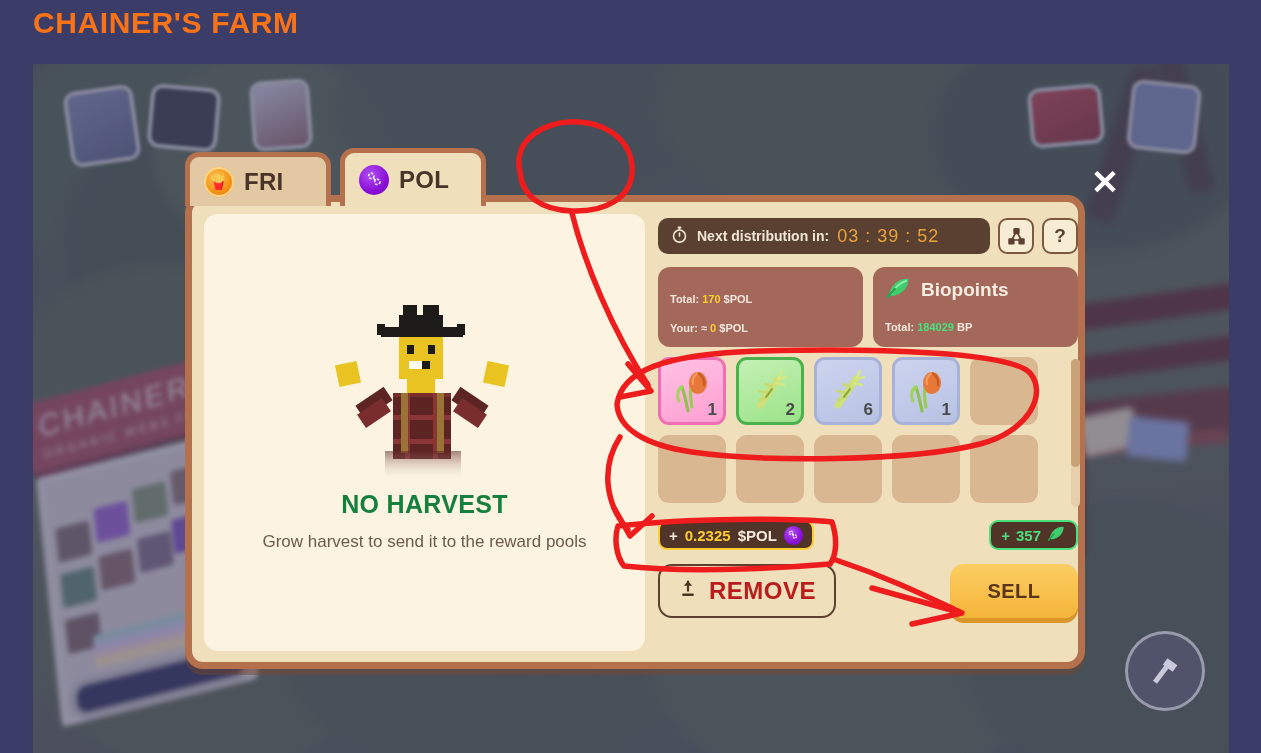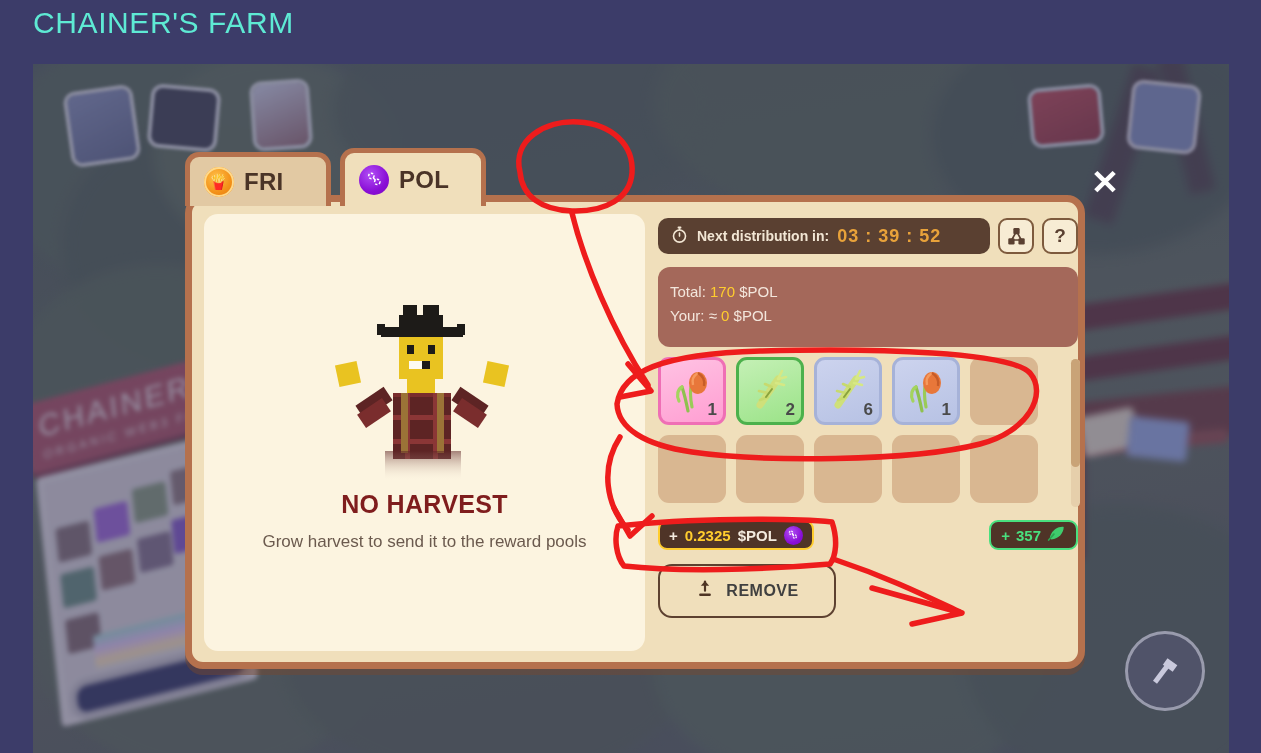--- a/index.html
+++ b/index.html
@@ -15,23 +15,23 @@
   #page {
     position: relative;
     width: 1261px; height: 753px;
     background: #3c3c69;
   }
 
   #page-title {
     position: absolute;
     left: 33px; top: 6px;
     font-size: 30px;
-    font-weight: normal;
+    font-weight: bold;
     letter-spacing: 0.6px;
-    color: #5eead4;
+    color: #f97316;
     font-family: "Liberation Sans", sans-serif;
   }
 
   
   #scene {
     position: absolute;
     left: 33px; top: 64px;
     width: 1196px; height: 689px;
     overflow: hidden;
     background: linear-gradient(170deg, #4d5a52 0%, #52604f 25%, #5d6a55 48%, #5a6352 70%, #515a54 100%);
@@ -202,21 +202,21 @@
     left: 12px; top: 12px;
     width: 441px; height: 437px;
     background: #fcf4e0;
     border-radius: 14px;
     display: flex; flex-direction: column;
     align-items: center; justify-content: center;
     overflow: hidden;
   }
   #character { position: relative; width: 200px; height: 185px; margin-top: -14px; }
   #no-harvest-title {
-    font-size: 25px; font-weight: bold; color: #7f1d1d;
+    font-size: 25px; font-weight: bold; color: #15803d;
     letter-spacing: .3px; margin-top: 6px;
   }
   #no-harvest-sub {
     font-size: 17px; color: #6b5a4e; margin-top: 13px;
   }
   #goto-growing {
     margin-top: 24px;
     background: linear-gradient(180deg,#fbcd62 0%,#f6b63c 100%);
     color: #59341a;
     border: none;
@@ -239,21 +239,21 @@
   #timer-pill {
     flex: 1;
     height: 36px;
     background: #5a4031;
     border-radius: 10px;
     display: flex; align-items: center; gap: 8px;
     padding: 0 12px;
     color: #f2e6d4;
     font-size: 14px; font-weight: 600;
   }
-  #timer-value { color: #e8a23a; font-size: 18px; font-weight: bold; letter-spacing: 1px; }
+  #timer-value { color: #e8a23a; font-size: 18px; font-weight: normal; letter-spacing: 1px; }
   .sq-btn {
     width: 36px; height: 36px;
     border: 2.5px solid #7d5a3d;
     border-radius: 9px;
     background: #f7ecd4;
     display: flex; align-items: center; justify-content: center;
     color: #5a4031; font-size: 19px; font-weight: bold;
     cursor: pointer;
   }
 
@@ -261,21 +261,21 @@
   .stat-card {
     flex: 1;
     height: 80px;
     background: #a4685a;
     border-radius: 12px;
     padding: 9px 12px;
     overflow: hidden;
   }
   .stat-head { display: flex; align-items: center; gap: 9px; }
   .stat-title { color: #f6ece2; font-size: 19px; font-weight: bold; }
-  .stat-line { color: #f3e6dc; font-size: 15px; font-weight: normal; margin-top: 7px; }
+  .stat-line { color: #f3e6dc; font-size: 11px; font-weight: bold; margin-top: 17px; }
   .val-pol { color: #ffcd2e; }
   .val-bp  { color: #49e07e; }
   .badge-round {
     width: 26px; height: 26px; border-radius: 50%;
     background: radial-gradient(circle at 38% 32%, #b14ef5 0%, #8a0fd6 60%, #7a05c2 100%);
     display: flex; align-items: center; justify-content: center;
     flex: 0 0 auto;
   }
   .bio-leaf { width: 27px; height: 24px; flex: 0 0 auto; }
 
@@ -358,21 +358,21 @@
   }
 
   
   #actions { display: flex; align-items: center; justify-content: space-between; margin-top: 13px; }
   #remove-btn {
     width: 178px; height: 54px;
     background: #f0dfbb;
     border: 2.5px solid #5d4130;
     border-radius: 14px;
     display: flex; align-items: center; justify-content: center; gap: 11px;
-    color: #404040; font-size: 16px; font-weight: bold; letter-spacing: .5px;
+    color: #b91c1c; font-size: 24px; font-weight: bold; letter-spacing: .5px;
     cursor: pointer;
     font-family: "Liberation Sans", sans-serif;
   }
   #sell-btn {
     width: 128px; height: 54px;
     background: linear-gradient(180deg,#fbcd62 0%,#f5b539 100%);
     border: none; border-radius: 14px;
     color: #59341a; font-size: 20px; font-weight: bold; letter-spacing: .5px;
     box-shadow: 0 5px 0 #d9942a;
     cursor: pointer;
@@ -586,20 +586,42 @@
             <span>$POL</span>
           </div>
           <div class="stat-line">
             <span>Your:</span>
             <span>≈</span>
             <span class="val-pol">0</span>
             <span>$POL</span>
           </div>
         </div>
 
+        <div class="stat-card">
+          <div class="stat-head">
+            <span>
+              <svg class="bio-leaf" viewBox="0 0 28 26" aria-hidden="true">
+                <path d="M4 18 C8 6 18 2 25 3 C25 12 18 21 6 22 Z" fill="#3fcc6d"></path>
+                <path d="M6 20 C10 12 16 7 23 5" stroke="#8ff0ab" stroke-width="2" fill="none"></path>
+                <path d="M2 23 L10 14" stroke="#2ba551" stroke-width="2.6" stroke-linecap="round"></path>
+              </svg>
+            </span>
+            <span class="stat-title">Biopoints</span>
+          </div>
+          <div class="stat-line">
+            <span>Total:</span>
+            <span class="val-bp">184029</span>
+            <span>BP</span>
+          </div>
+          <div class="stat-line">
+            <span>Your:</span>
+            <span class="val-bp">0</span>
+            <span>BP</span>
+          </div>
+        </div>
       </div>
 
       <div id="inv-wrap">
         <div id="inv-grid">
 
           <div class="item-card rarity-pink">
             <svg class="sprout" viewBox="0 0 48 48" aria-hidden="true">
               <path d="M20 44 C18 34 16 26 14 20" stroke="#8fc14f" stroke-width="3.2" fill="none" stroke-linecap="round"></path>
               <path d="M14 20 C10 22 8 28 11 34" stroke="#a4d45e" stroke-width="3.2" fill="none" stroke-linecap="round"></path>
               <path d="M24 40 C22 30 22 22 24 16" stroke="#9acb57" stroke-width="3.2" fill="none" stroke-linecap="round"></path>
@@ -686,20 +708,21 @@
           <span>
             <svg width="20" height="20" viewBox="0 0 24 24" aria-hidden="true">
               <path d="M12 3 L12 14" stroke="#4e3423" stroke-width="2.6" stroke-linecap="round"></path>
               <path d="M12 2.4 L17 8 L7 8 Z" fill="#4e3423"></path>
               <rect x="5" y="17.5" width="14" height="3" rx="1.2" fill="#4e3423"></rect>
             </svg>
           </span>
           <span>REMOVE</span>
         </button>
 
+        <button id="sell-btn">SELL</button>
       </div>
 
     </div>
   </div>
 
   <div id="close-x">✕</div>
 
   <div id="hammer-fab">
     <svg width="40" height="40" viewBox="0 0 24 24" aria-hidden="true">
       <path d="M13.5 4.4 L19.4 8.6 L16.6 12.4 L10.7 8.2 Z" fill="#c9c9dc"></path>

